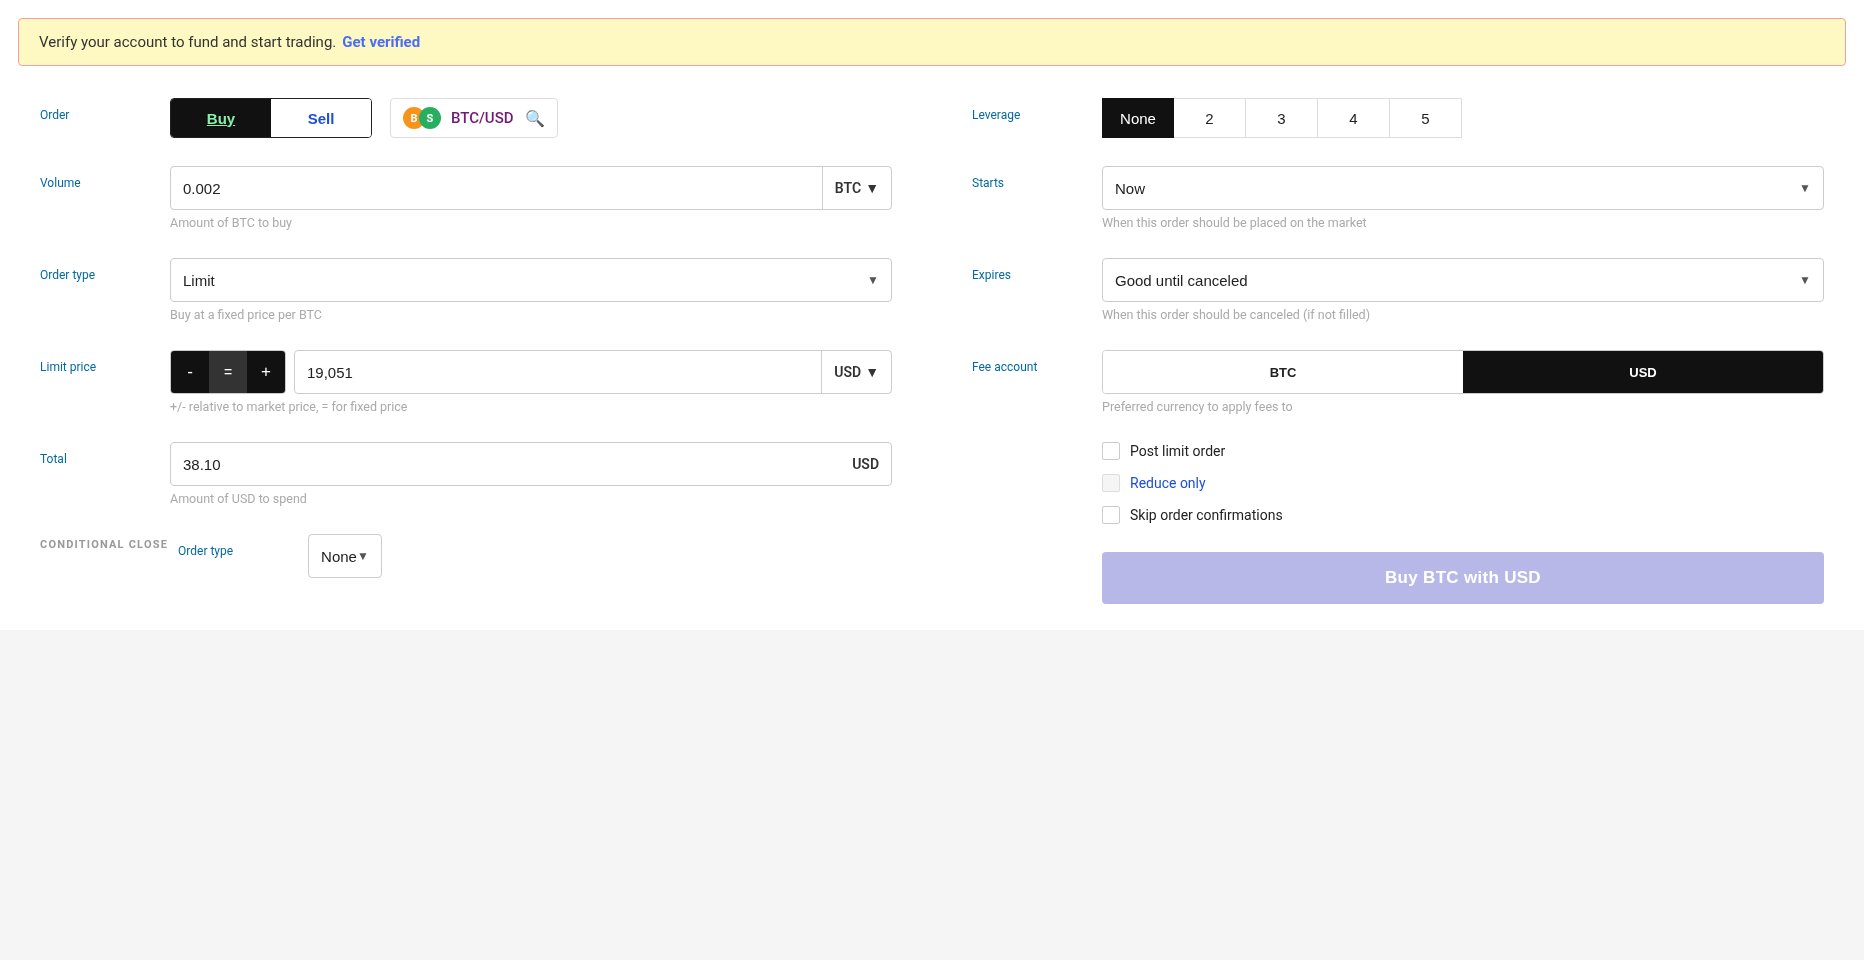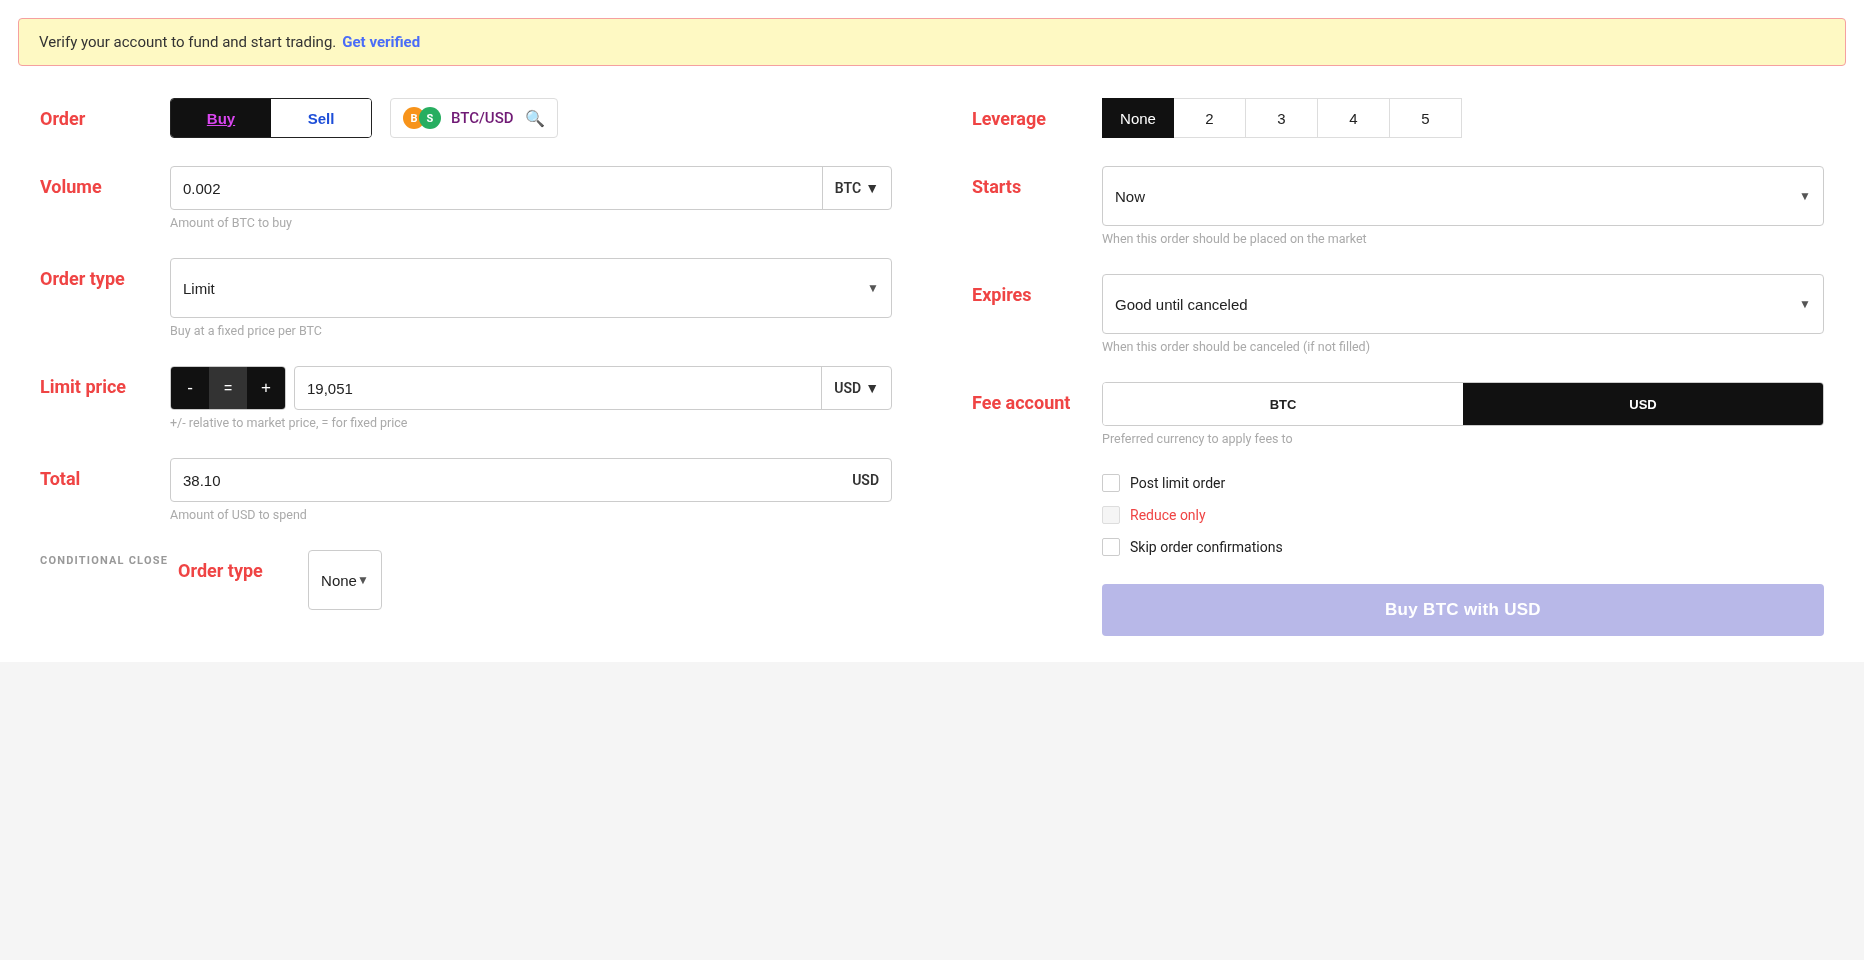--- a/index.html
+++ b/index.html
@@ -41,23 +41,23 @@
       gap: 0 80px;
     }
     .form-row {
       display: flex;
       align-items: flex-start;
       margin-bottom: 28px;
       gap: 0;
     }
     .form-label {
       min-width: 130px;
-      font-size: 18px;
-      color: #ef4444;
-      font-weight: 700;
+      font-size: 12px;
+      color: #0369a1;
+      font-weight: 400;
       padding-top: 10px;
     }
     .form-control-wrap {
       flex: 1;
       display: flex;
       flex-direction: column;
     }
     .order-type-row {
       display: flex;
       align-items: center;
@@ -74,21 +74,21 @@
       width: 100px;
       font-size: 15px;
       font-weight: 600;
       border: none;
       cursor: pointer;
       background: #fff;
       color: #1d4ed8;
     }
     .buy-sell-toggle button.active {
       background: #111;
-      color: #d946ef;
+      color: #86efac;
       text-decoration: underline;
     }
     .pair-selector {
       display: flex;
       align-items: center;
       border: 1.5px solid #ddd;
       border-radius: 4px;
       padding: 6px 12px;
       gap: 8px;
       height: 40px;
@@ -182,21 +182,21 @@
     }
     .hint-text {
       font-size: 12.5px;
       color: #aaa;
       margin-top: 5px;
     }
     
     .select-wrap {
       border: 1.5px solid #ccc;
       border-radius: 4px;
-      height: 60px;
+      height: 44px;
       display: flex;
       align-items: center;
       padding: 0 12px;
       cursor: pointer;
       justify-content: space-between;
     }
     .select-wrap select {
       border: none;
       outline: none;
       font-size: 15px;
@@ -266,21 +266,21 @@
     
     .checkbox-row {
       display: flex;
       align-items: center;
       gap: 10px;
       margin-bottom: 14px;
       font-size: 14px;
       color: #222;
     }
     .checkbox-row.disabled {
-      color: #ef4444;
+      color: #1d4ed8;
     }
     .checkbox-input {
       width: 18px;
       height: 18px;
       border: 1.5px solid #ccc;
       background: #fff;
       display: flex;
       align-items: center;
       justify-content: center;
       border-radius: 2px;

